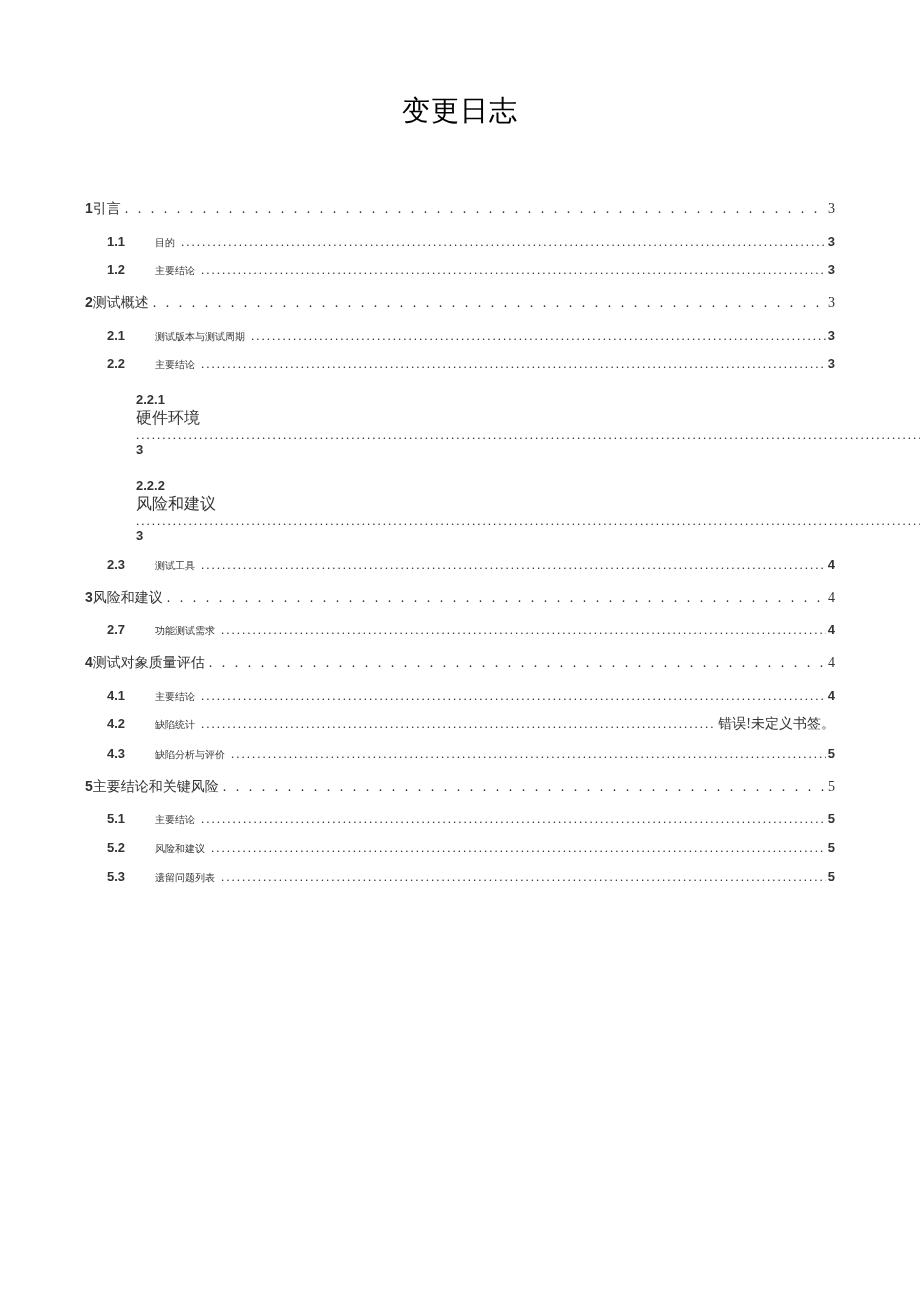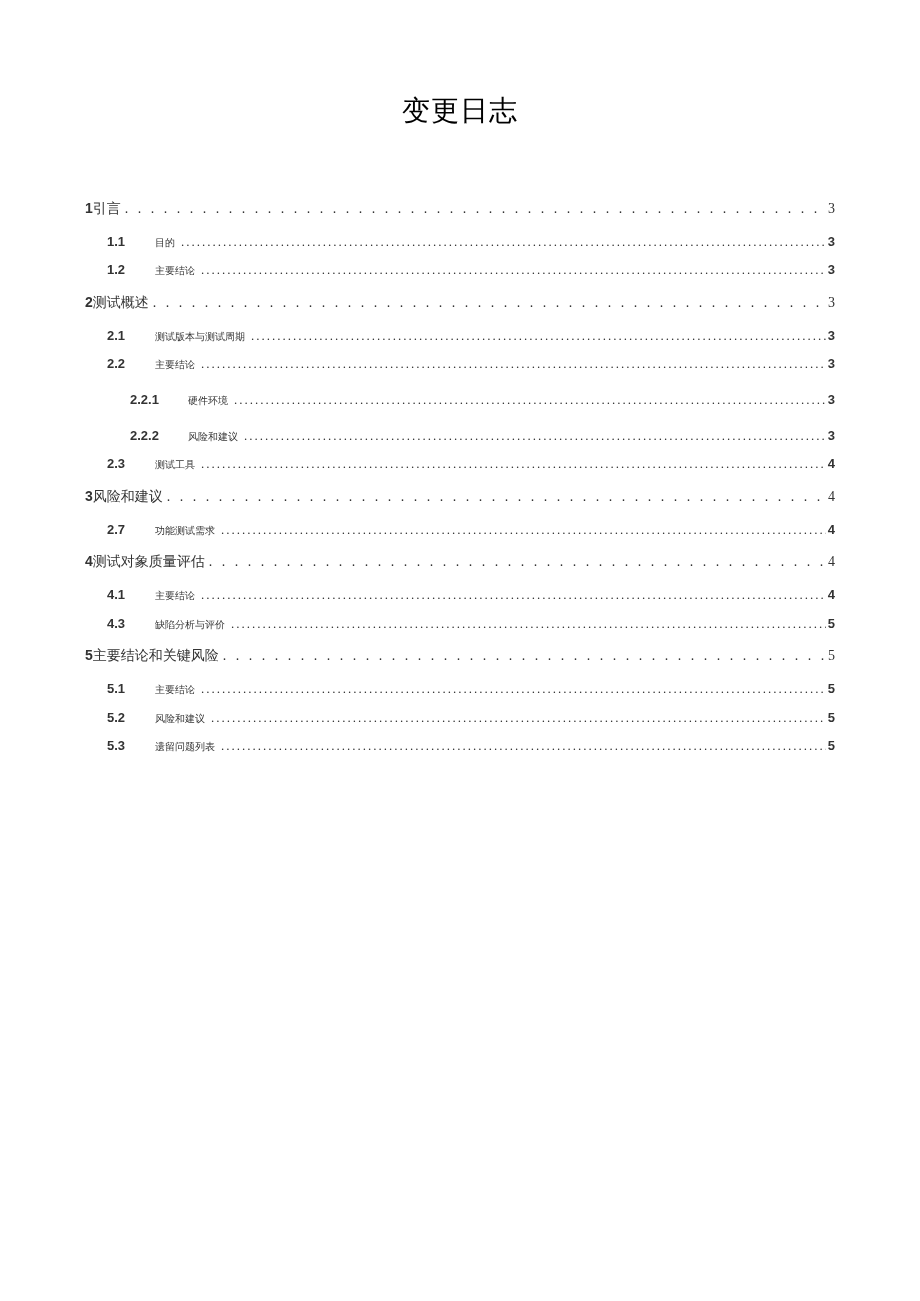--- a/index.html
+++ b/index.html
@@ -66,31 +66,32 @@
       font-family: Liberation Sans, sans-serif;
       font-weight: normal;
       font-size: 10px;
     }
     .toc-entry.l3 {
       padding-left: 45px;
       font-family: Arial, "SimSun", sans-serif;
       font-weight: bold;
       font-size: 13px;
       margin-top: 20px;
+      flex-direction: column;
     }
     .toc-entry.l3 .num {
       font-family: Arial, sans-serif;
       font-weight: bold;
       display: inline-block;
       width: 58px;
     }
     .toc-entry.l3 .label-text {
       font-family: "SimSun", "宋体", serif;
       font-weight: normal;
-      font-size: 10px;
+      font-size: 16px;
     }
     .leader {
       flex: 1;
       overflow: hidden;
       letter-spacing: 3px;
       font-weight: normal;
       font-family: "SimSun", serif;
       color: #333;
       margin: 0 4px;
     }
@@ -207,20 +208,26 @@
         <span class="leader"></span>
         <span class="page-no">4</span>
       </div>
       <div class="toc-entry l2">
         <span class="num">4.1</span>
         <span class="label-text">主要结论</span>
         <span class="leader-short"></span>
         <span class="page-no bold">4</span>
       </div>
       <div class="toc-entry l2">
+        <span class="num">4.2</span>
+        <span class="label-text">缺陷统计</span>
+        <span class="leader-short"></span>
+        <span class="page-no text">错误!未定义书签。</span>
+      </div>
+      <div class="toc-entry l2">
         <span class="num">4.3</span>
         <span class="label-text">缺陷分析与评价</span>
         <span class="leader-short"></span>
         <span class="page-no bold">5</span>
       </div>
       <div class="toc-entry l1">
         <span class="num">5</span>
         <span class="label-text">主要结论和关键风险</span>
         <span class="leader"></span>
         <span class="page-no">5</span>

